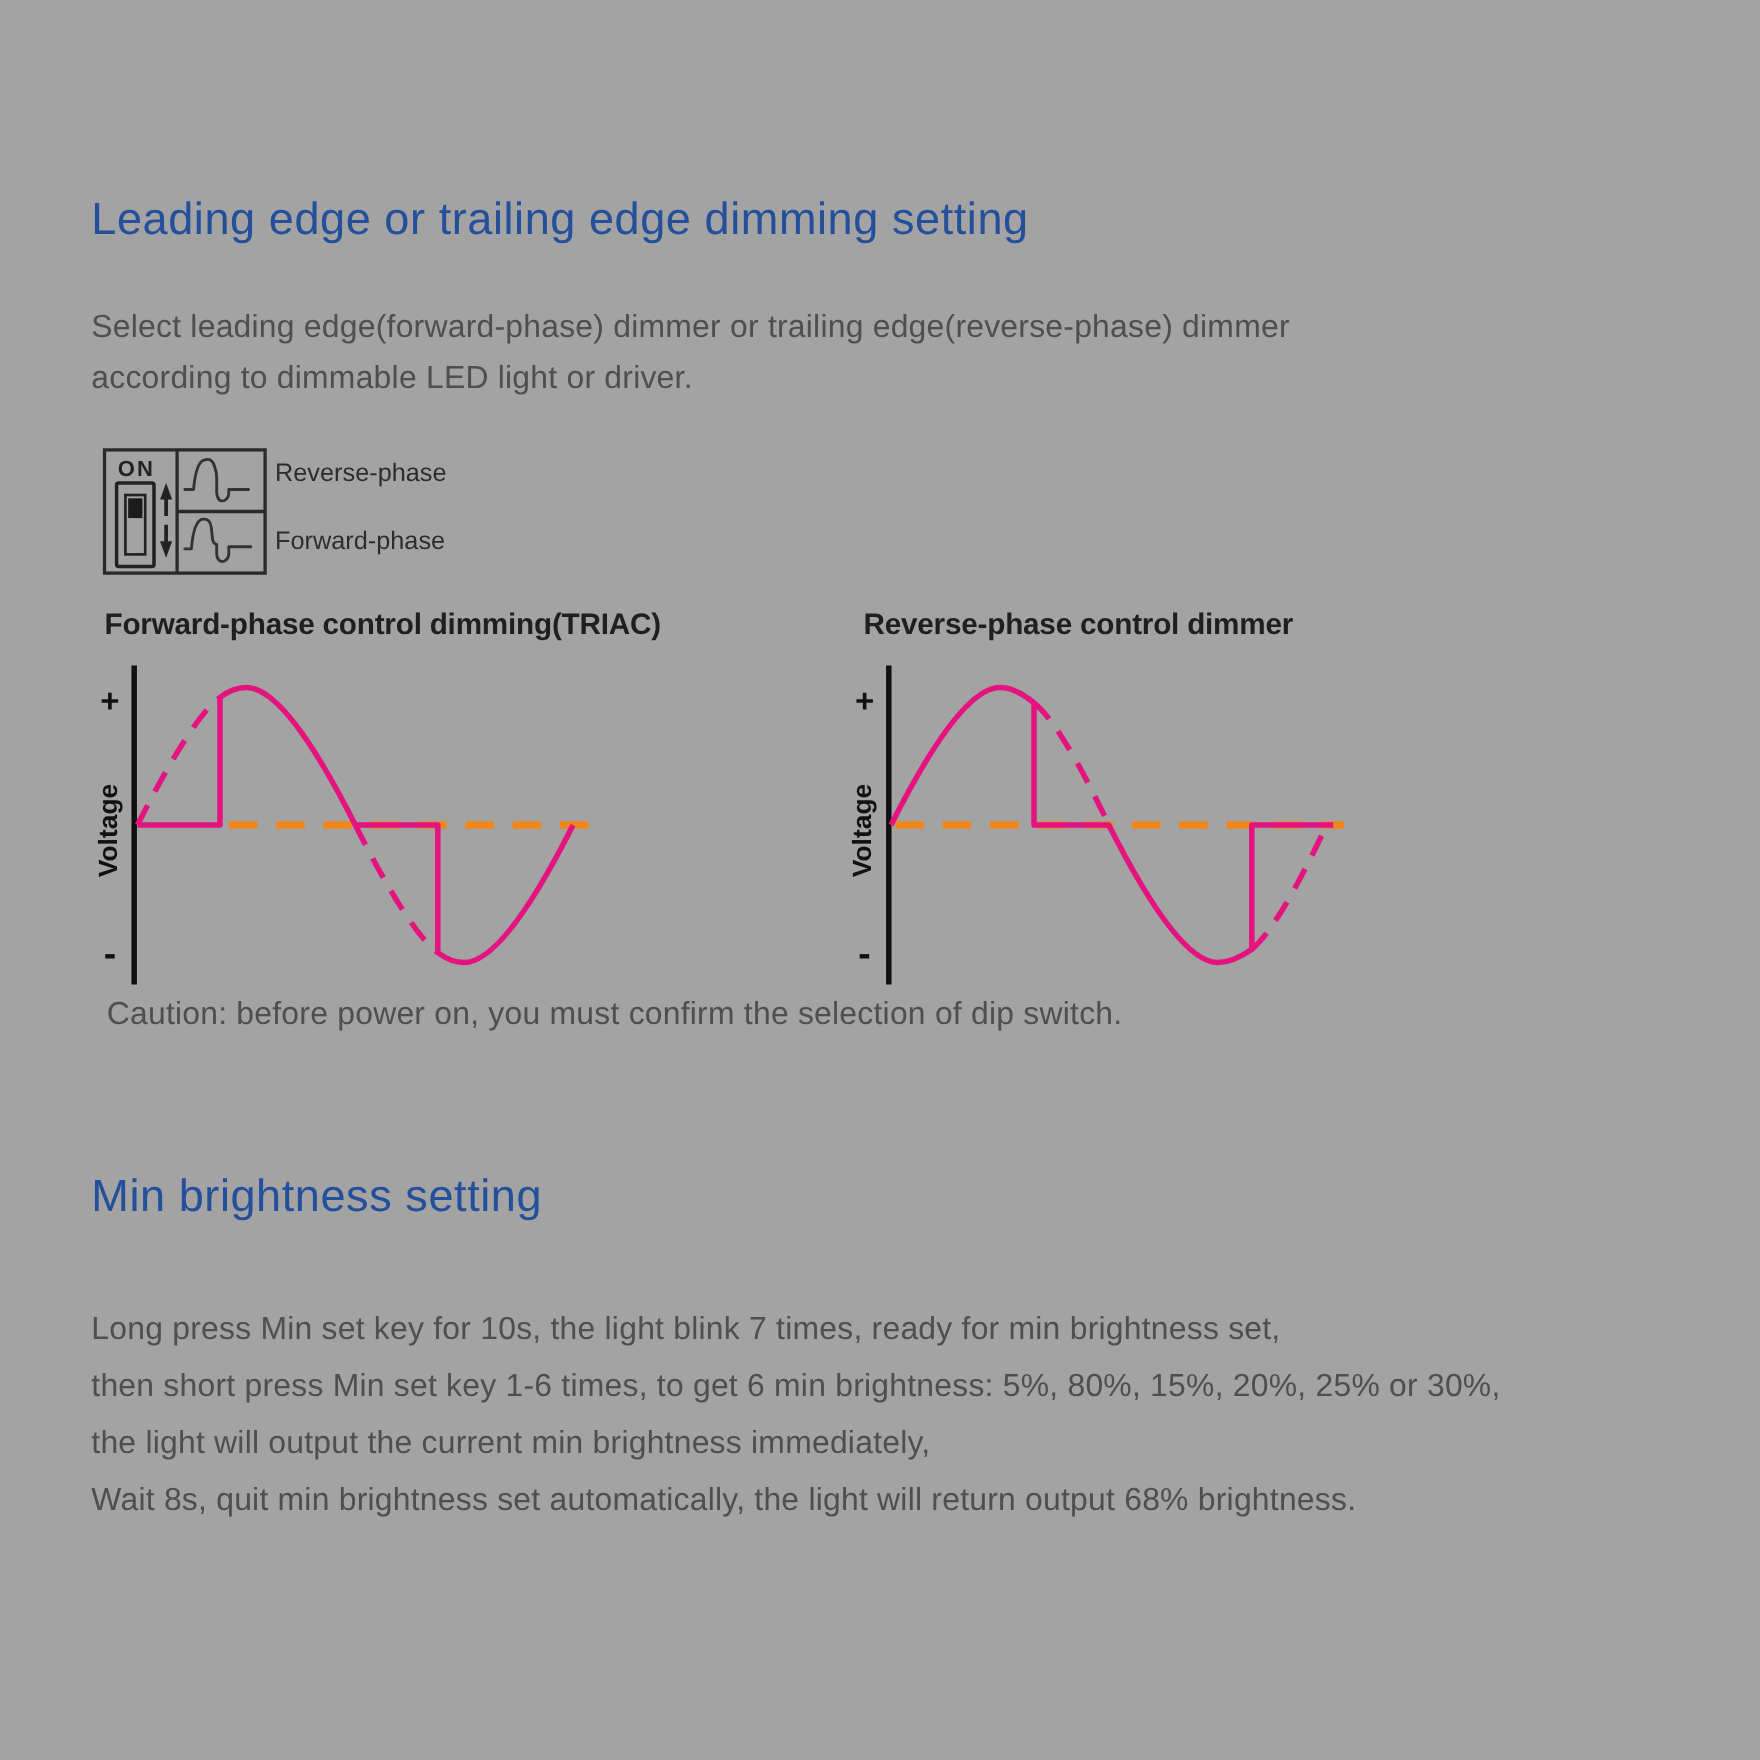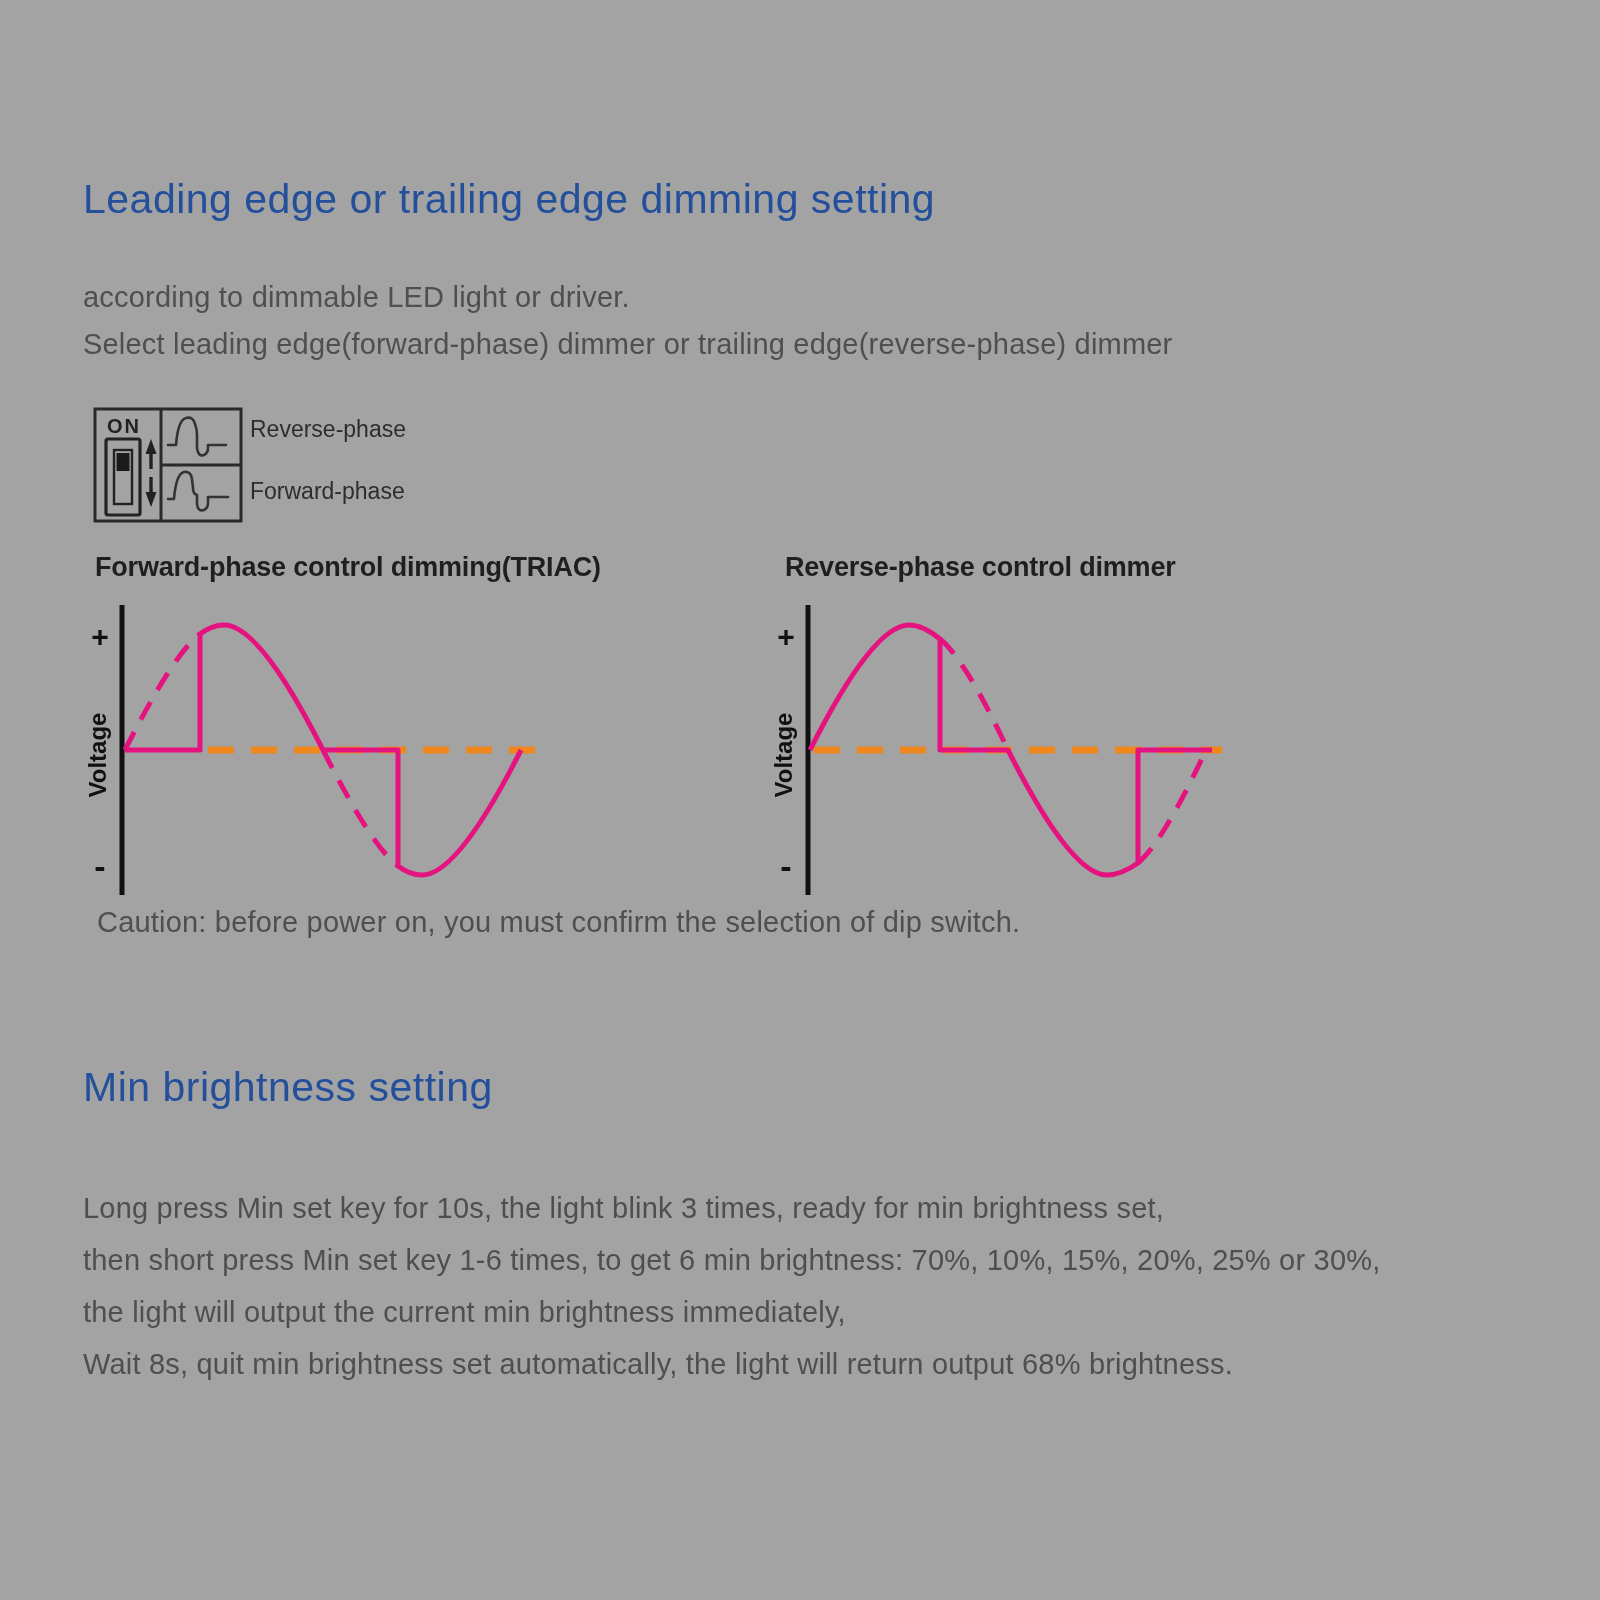--- a/index.html
+++ b/index.html
@@ -27,22 +27,22 @@
   svg text{font-family:"Liberation Sans", sans-serif;}
 </style>
 </head>
 <body>
 
 <div class="page">
 
   <div class="abs h1" style="left:83px;top:176px;">Leading edge or trailing edge dimming setting</div>
 
   <div class="abs" style="left:83px;top:274px;">
+    <div class="body-text intro-line">Select leading edge(forward-phase) dimmer or trailing edge(reverse-phase) dimmer</div>
     <div class="body-text intro-line">according to dimmable LED light or driver.</div>
-    <div class="body-text intro-line">Select leading edge(forward-phase) dimmer or trailing edge(reverse-phase) dimmer</div>
   </div>
 
   <div class="abs" style="left:93px;top:407px;width:176px;height:117px;">
     <svg width="150" height="117" viewBox="0 0 150 117">
       <rect x="2" y="2" width="146" height="112" fill="none" stroke="#2a2a2a" stroke-width="3"></rect>
       <line x1="68" y1="2" x2="68" y2="114" stroke="#2a2a2a" stroke-width="3"></line>
       <line x1="68" y1="58" x2="148" y2="58" stroke="#2a2a2a" stroke-width="3"></line>
       <text x="14" y="26" font-size="20" font-weight="700" letter-spacing="2" fill="#222">ON</text>
 
       <g>
@@ -95,19 +95,19 @@
       <path d="M180,44 Q205,64 248,155 M378,268 Q403,247 446,155" fill="none" stroke="#e5137f" stroke-width="5" stroke-dasharray="20 14"></path>
       <path d="M50,155 Q113,30 149,30 Q163,30 180,44 L180,155 L248,155 Q311,280 347,280 Q361,280 378,268 L378,155 L452,155" fill="none" stroke="#e5137f" stroke-width="5" stroke-linejoin="round"></path>
     </svg>
   </div>
 
   <div class="abs body-text" style="left:97px;top:906px;">Caution: before power on, you must confirm the selection of dip switch.</div>
 
   <div class="abs h1" style="left:83px;top:1064px;">Min brightness setting</div>
 
   <div class="abs" style="left:83px;top:1182px;">
-    <div class="body-text para-line">Long press Min set key for 10s, the light blink 3 times, ready for min brightness set,</div>
-    <div class="body-text para-line">then short press Min set key 1-6 times, to get 6 min brightness: 70%, 10%, 15%,  20%, 25% or 30%,</div>
+    <div class="body-text para-line">Long press Min set key for 10s, the light blink 7 times, ready for min brightness set,</div>
+    <div class="body-text para-line">then short press Min set key 1-6 times, to get 6 min brightness: 5%, 80%, 15%,  20%, 25% or 30%,</div>
     <div class="body-text para-line">the light will output the current min brightness immediately,</div>
     <div class="body-text para-line">Wait 8s, quit min brightness set automatically, the light will return output 68% brightness.</div>
   </div>
 
 </div>
 
 </body></html>

